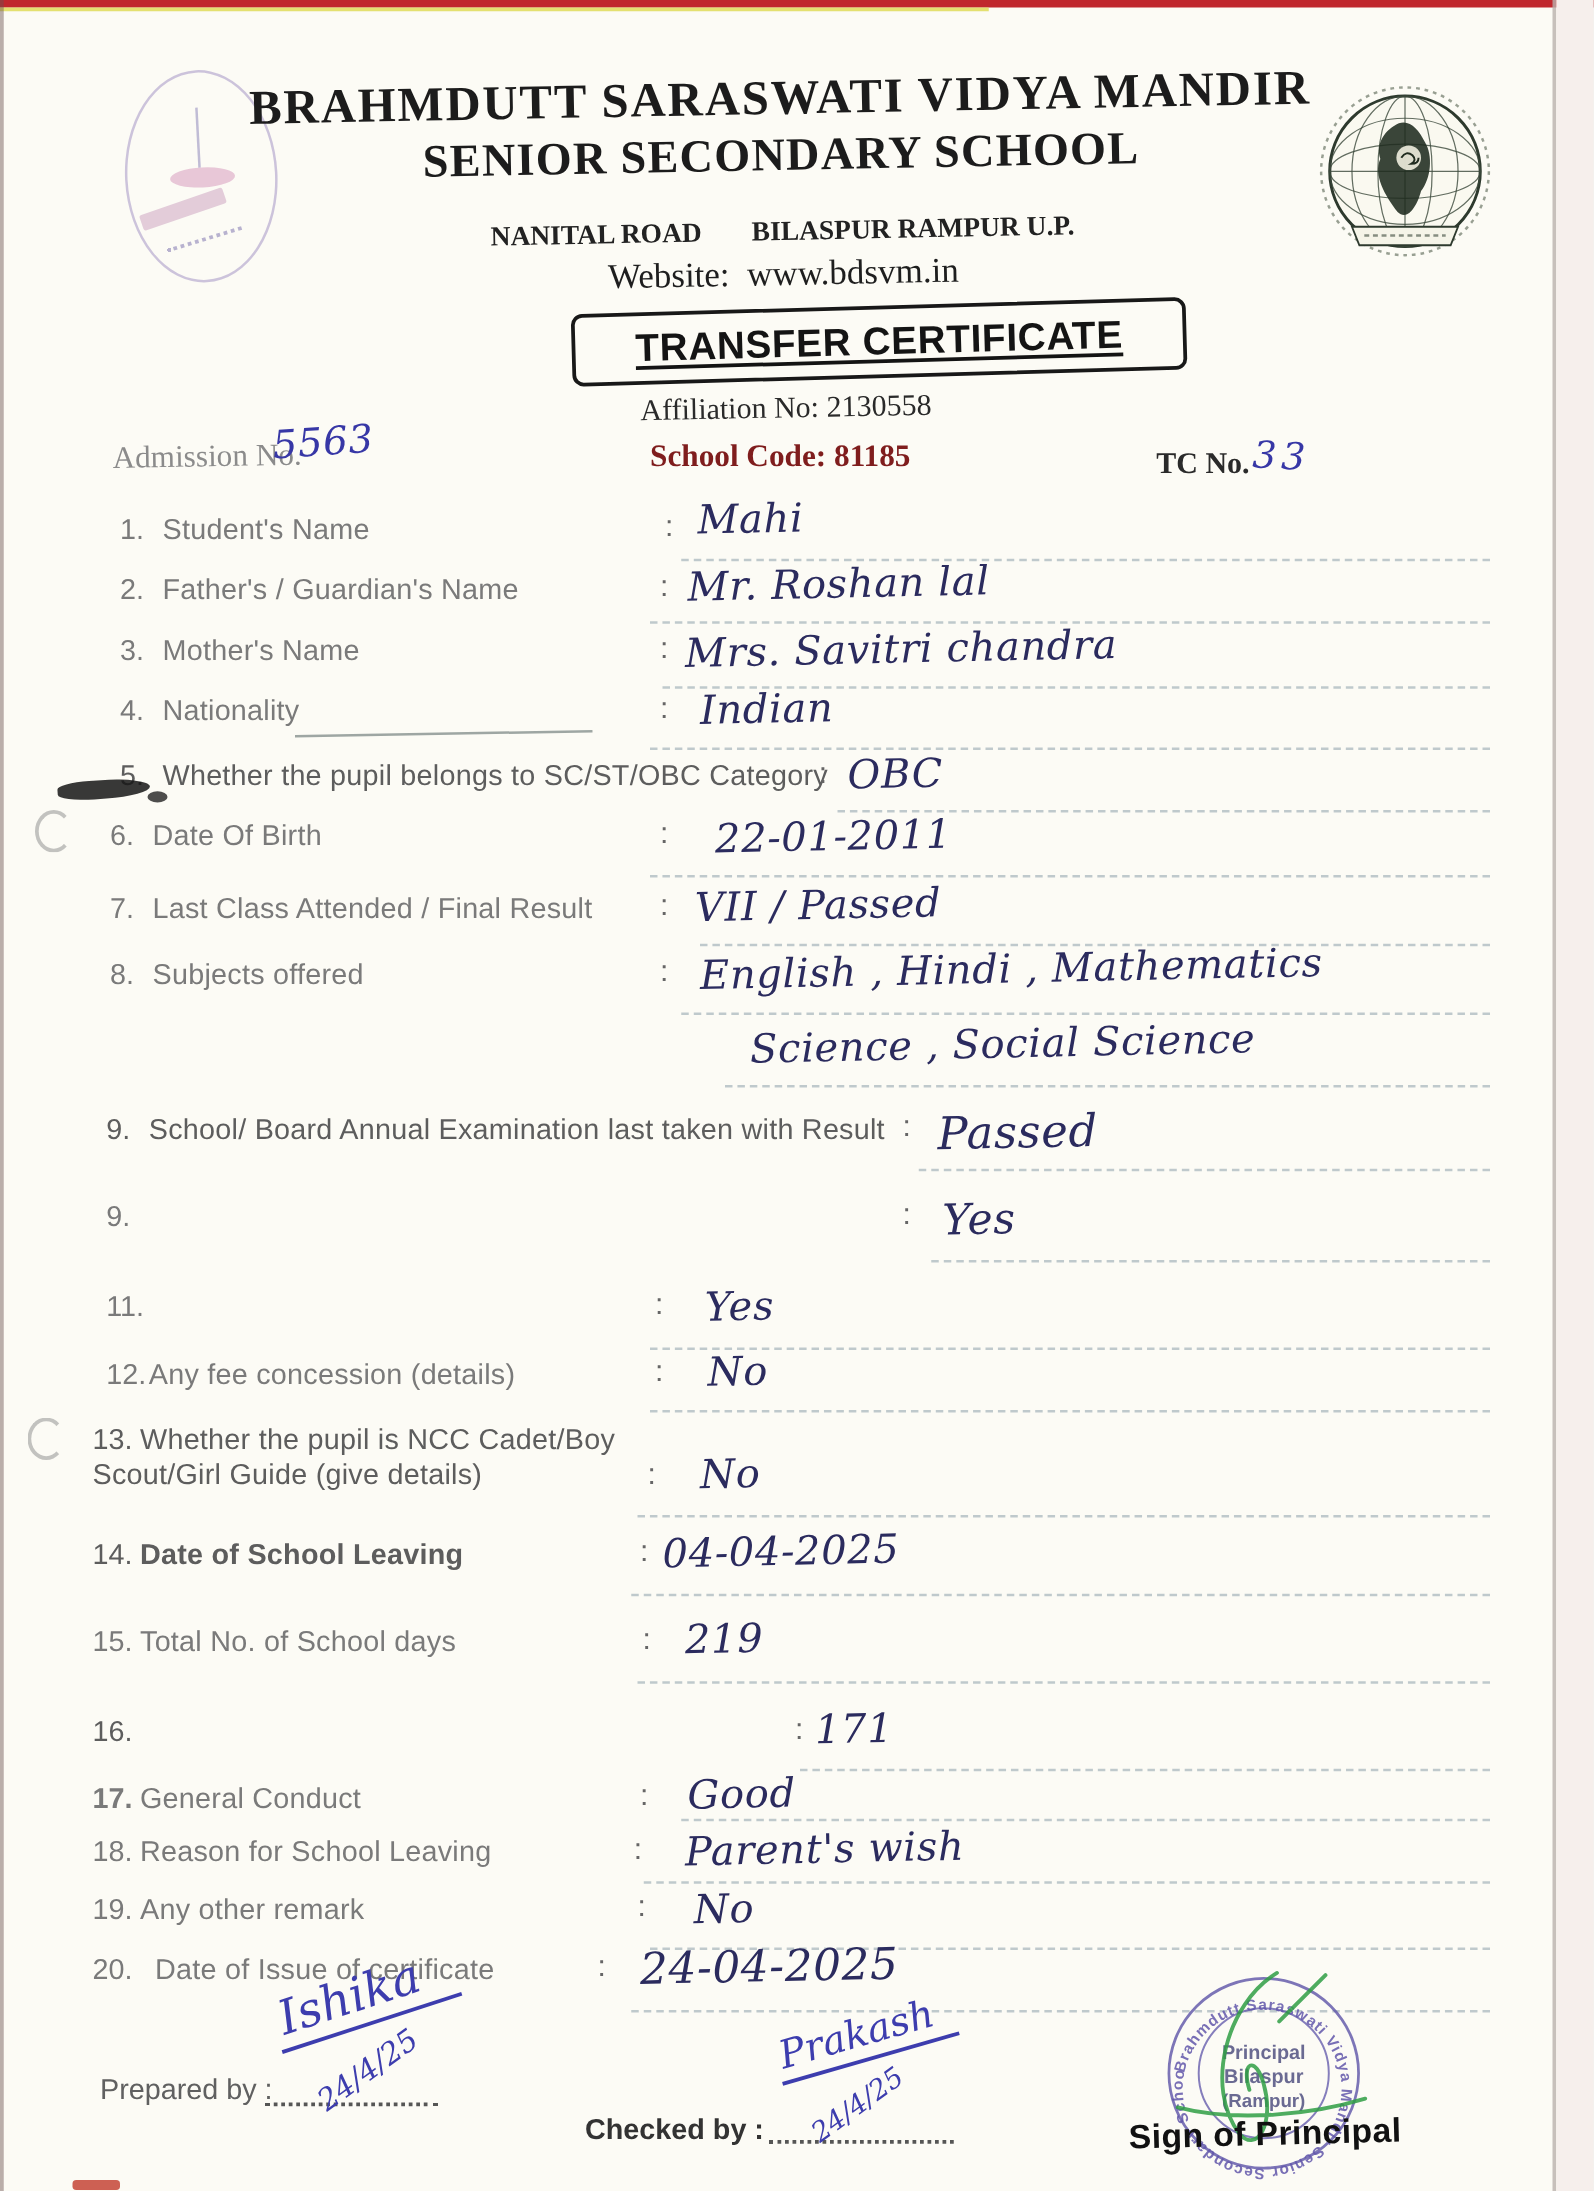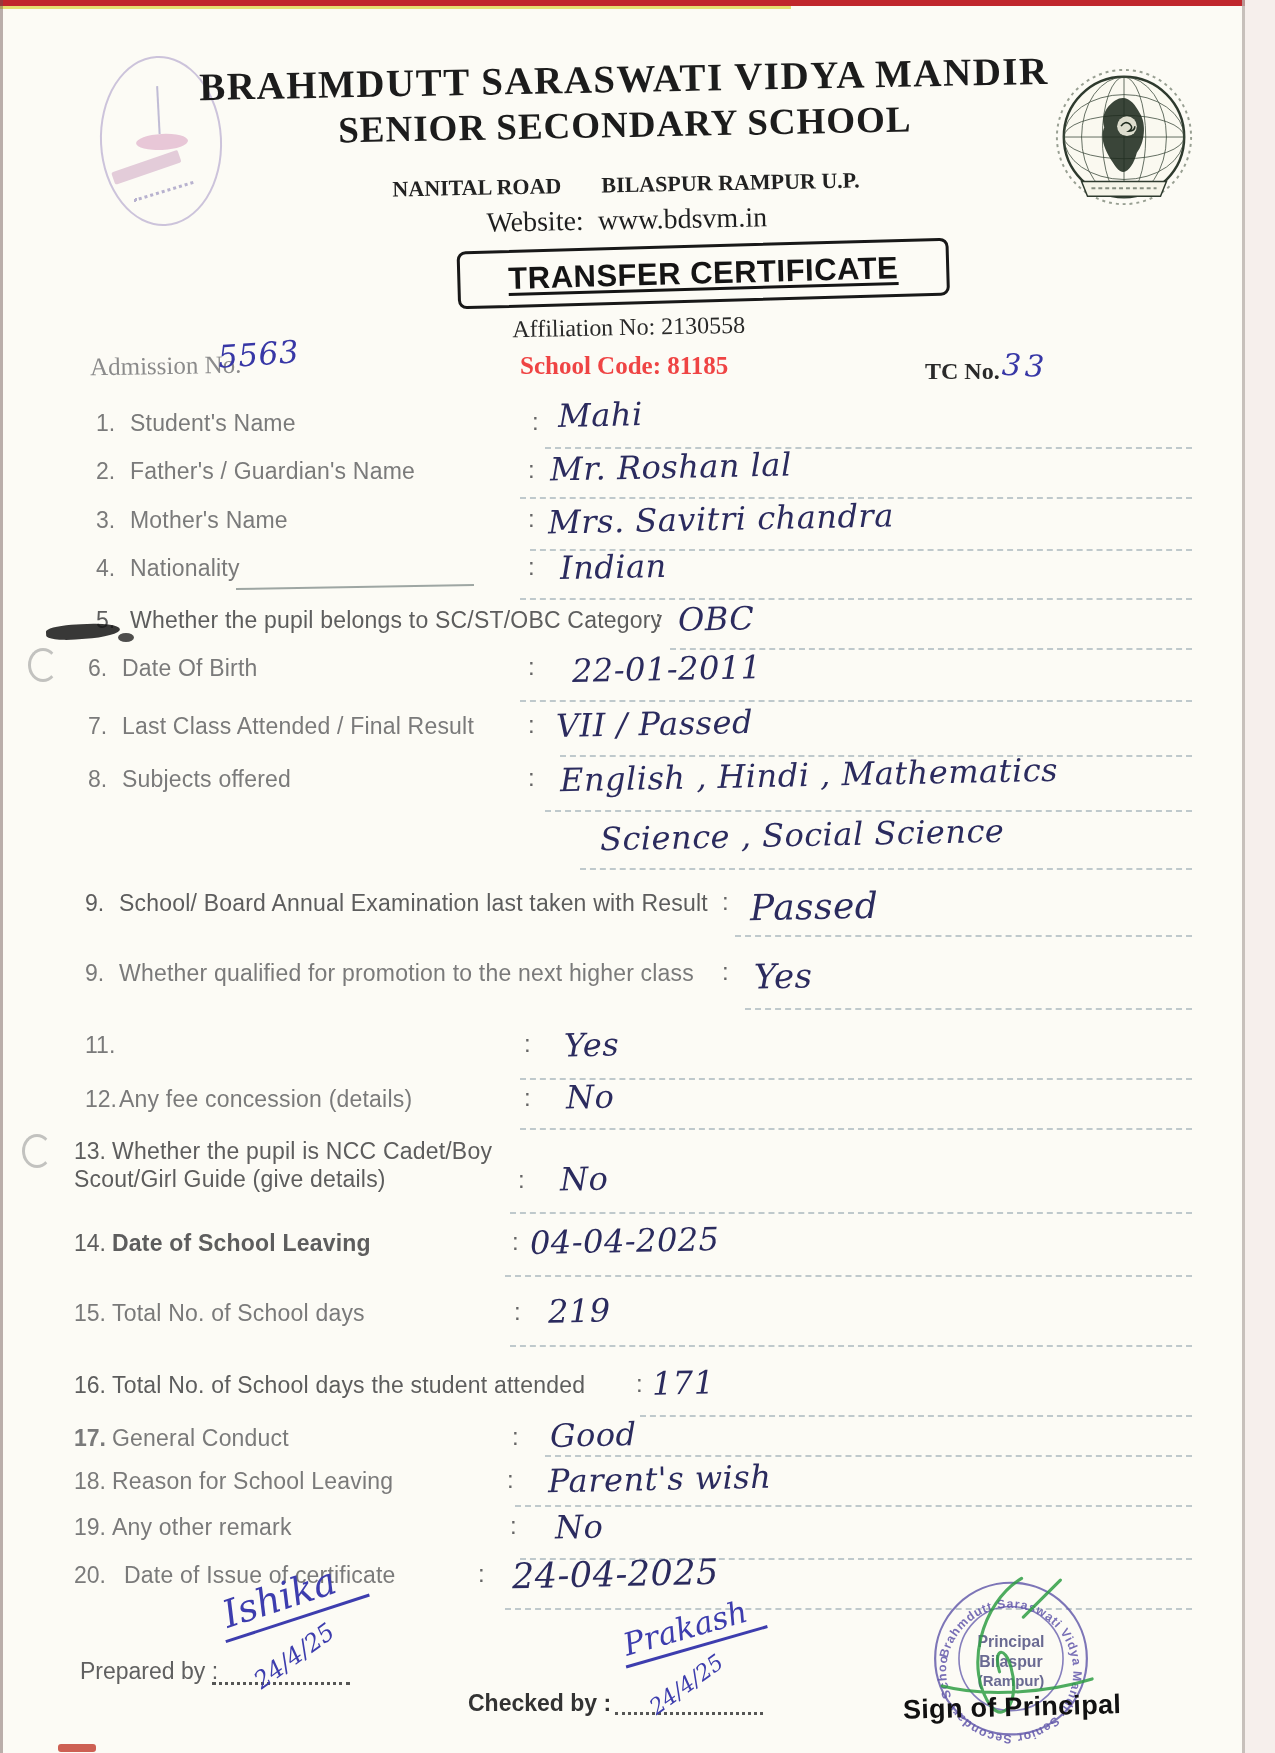--- a/index.html
+++ b/index.html
@@ -27,21 +27,21 @@
       border-radius:9px;transform:rotate(-.5deg);text-align:center;line-height:52px;}
   .tc-box span{font-family:"Liberation Sans",sans-serif;font-weight:bold;font-size:31px;color:#141414;
       letter-spacing:.5px;text-decoration:underline;text-underline-offset:4px;}
   .aff{position:absolute;top:314px;left:0;width:100%;text-align:center;
       font-family:"Liberation Serif",serif;font-size:24px;color:#2a2a2a;}
   
   .adm-label{position:absolute;left:90px;top:352px;font-family:"Liberation Serif",serif;font-size:25px;
       color:#8b8b8b;transform:rotate(-1deg);}
   .adm-value{position:absolute;left:218px;top:336px;}
   .school-code{position:absolute;left:520px;top:352px;font-family:"Liberation Serif",serif;font-weight:bold;
-      font-size:25px;color:#ef4444;}
+      font-size:25px;color:#7f1d1d;}
   .tc-no-label{position:absolute;left:925px;top:358px;font-family:"Liberation Serif",serif;font-weight:bold;
       font-size:24px;color:#2a2a2a;}
   .tc-no-value{position:absolute;left:1002px;top:348px;}
   
   .hw{font-family:"DejaVu Serif",serif;font-style:italic;color:#2b2b5e;font-size:32px;
       transform:rotate(-1.2deg);white-space:nowrap;display:inline-block;letter-spacing:.5px;}
   .hw.blue{color:#3737a6;}
   
   .num{position:absolute;font-size:23px;color:#7a7a7a;}
   .lbl{position:absolute;font-size:23px;color:#7a7a7a;letter-spacing:.2px;white-space:nowrap;}
@@ -193,21 +193,20 @@
   <span class="val" style="left:600px;top:816px;"><span class="hw">Science , Social Science</span></span>
   <div class="dline" style="left:580px;top:868px;width:612px;"></div>
 
   <span class="num dk" style="left:85px;top:890px;">9.</span>
   <span class="lbl dk" style="left:119px;top:890px;">School/ Board Annual  Examination last taken with Result</span>
   <span class="colon" style="left:722px;top:888px;">:</span>
   <span class="val" style="left:750px;top:886px;"><span class="hw" style="font-size:36px;">Passed</span></span>
   <div class="dline" style="left:735px;top:935px;width:457px;"></div>
 
   <span class="num" style="left:85px;top:960px;">9.</span>
-  <span class="lbl" style="left:119px;top:960px;">Whether qualified for promotion to the next higher class</span>
   <span class="colon" style="left:722px;top:958px;">:</span>
   <span class="val" style="left:754px;top:956px;"><span class="hw" style="font-size:34px;">Yes</span></span>
   <div class="dline" style="left:745px;top:1008px;width:447px;"></div>
 
   <span class="num" style="left:85px;top:1032px;">11.</span>
   <span class="colon" style="left:524px;top:1030px;">:</span>
   <span class="val" style="left:564px;top:1026px;"><span class="hw">Yes</span></span>
   <div class="dline" style="left:520px;top:1078px;width:672px;"></div>
 
   <span class="num" style="left:85px;top:1086px;">12.</span>
@@ -230,21 +229,20 @@
   <span class="val" style="left:530px;top:1222px;"><span class="hw">04-04-2025</span></span>
   <div class="dline" style="left:505px;top:1275px;width:687px;"></div>
 
   <span class="num" style="left:74px;top:1300px;">15.</span>
   <span class="lbl" style="left:112px;top:1300px;">Total No. of School days</span>
   <span class="colon" style="left:514px;top:1298px;">:</span>
   <span class="val" style="left:548px;top:1292px;"><span class="hw">219</span></span>
   <div class="dline" style="left:510px;top:1345px;width:682px;"></div>
 
   <span class="num dk" style="left:74px;top:1372px;">16.</span>
-  <span class="lbl dk" style="left:112px;top:1372px;">Total No. of School days the student attended</span>
   <span class="colon" style="left:636px;top:1370px;">:</span>
   <span class="val" style="left:652px;top:1364px;"><span class="hw">171</span></span>
   <div class="dline" style="left:640px;top:1415px;width:552px;"></div>
 
   <span class="num" style="left:74px;top:1425px;font-weight:bold;">17.</span>
   <span class="lbl" style="left:112px;top:1425px;">General Conduct</span>
   <span class="colon" style="left:512px;top:1423px;">:</span>
   <span class="val" style="left:550px;top:1416px;"><span class="hw">Good</span></span>
   <div class="dline" style="left:545px;top:1455px;width:647px;"></div>
 

